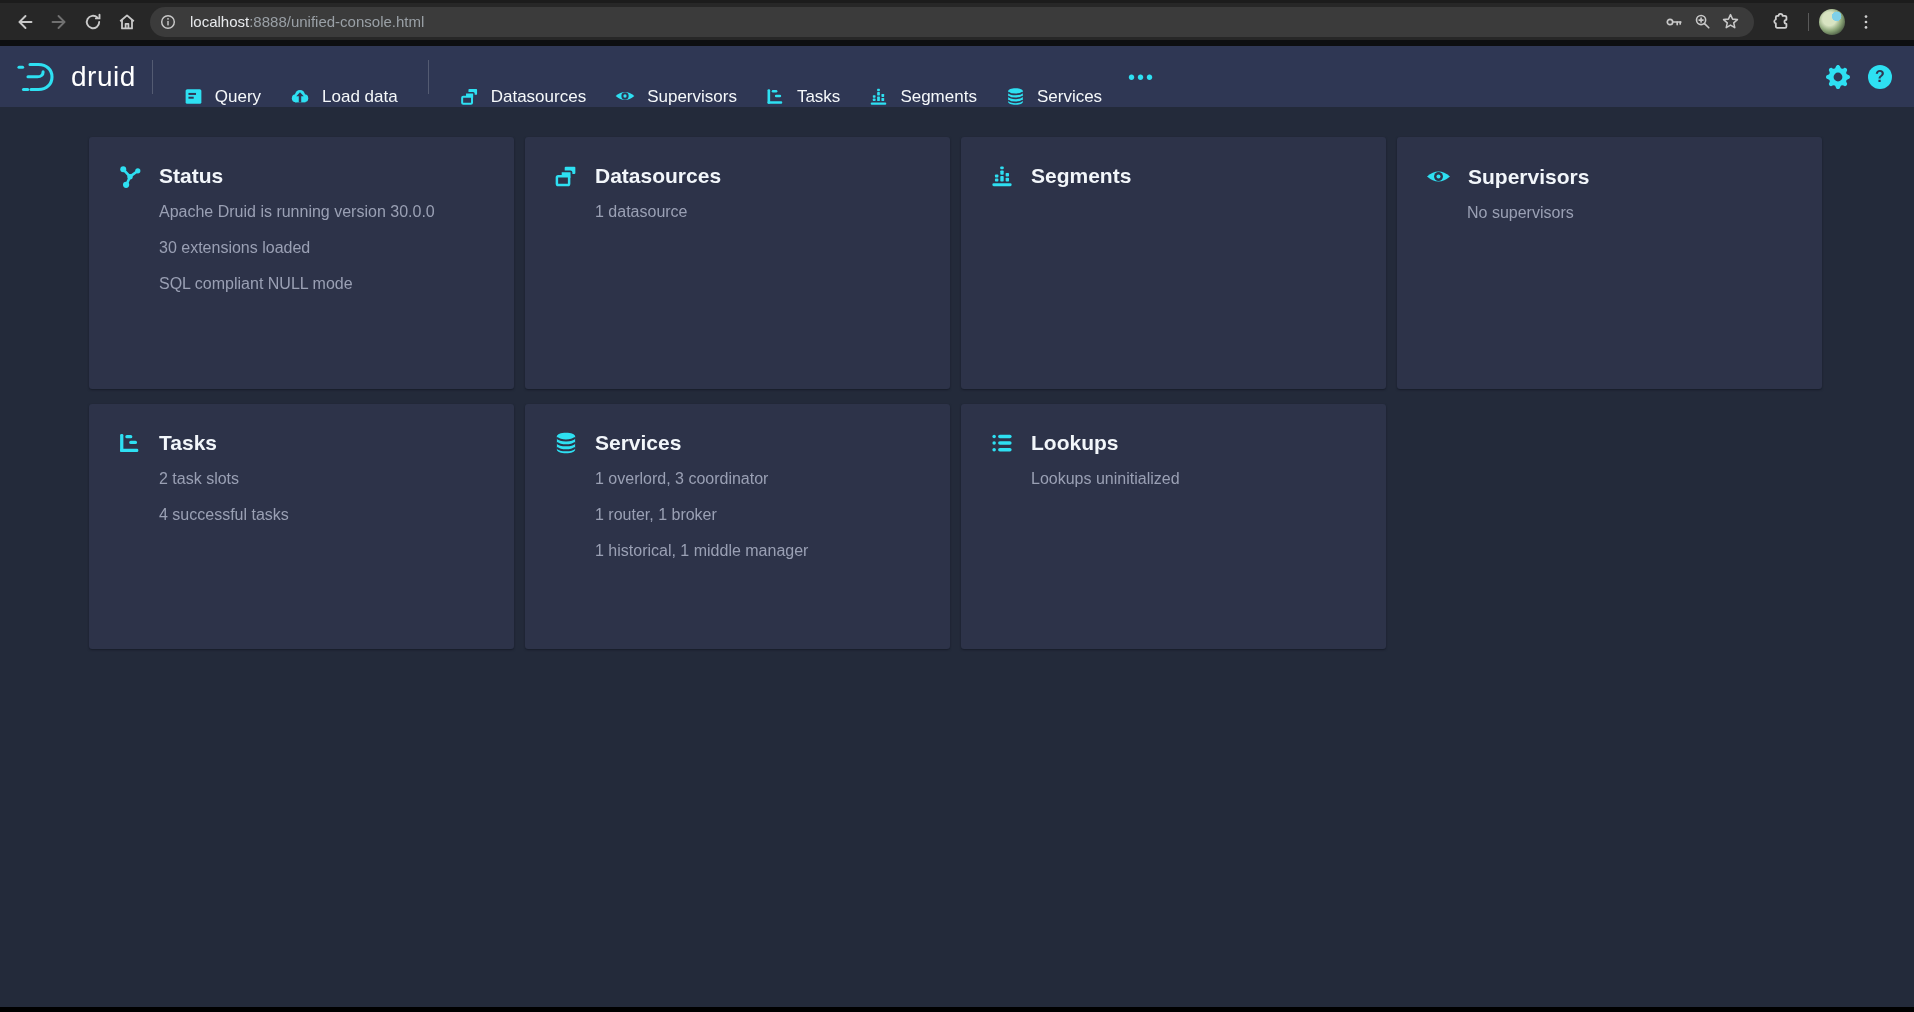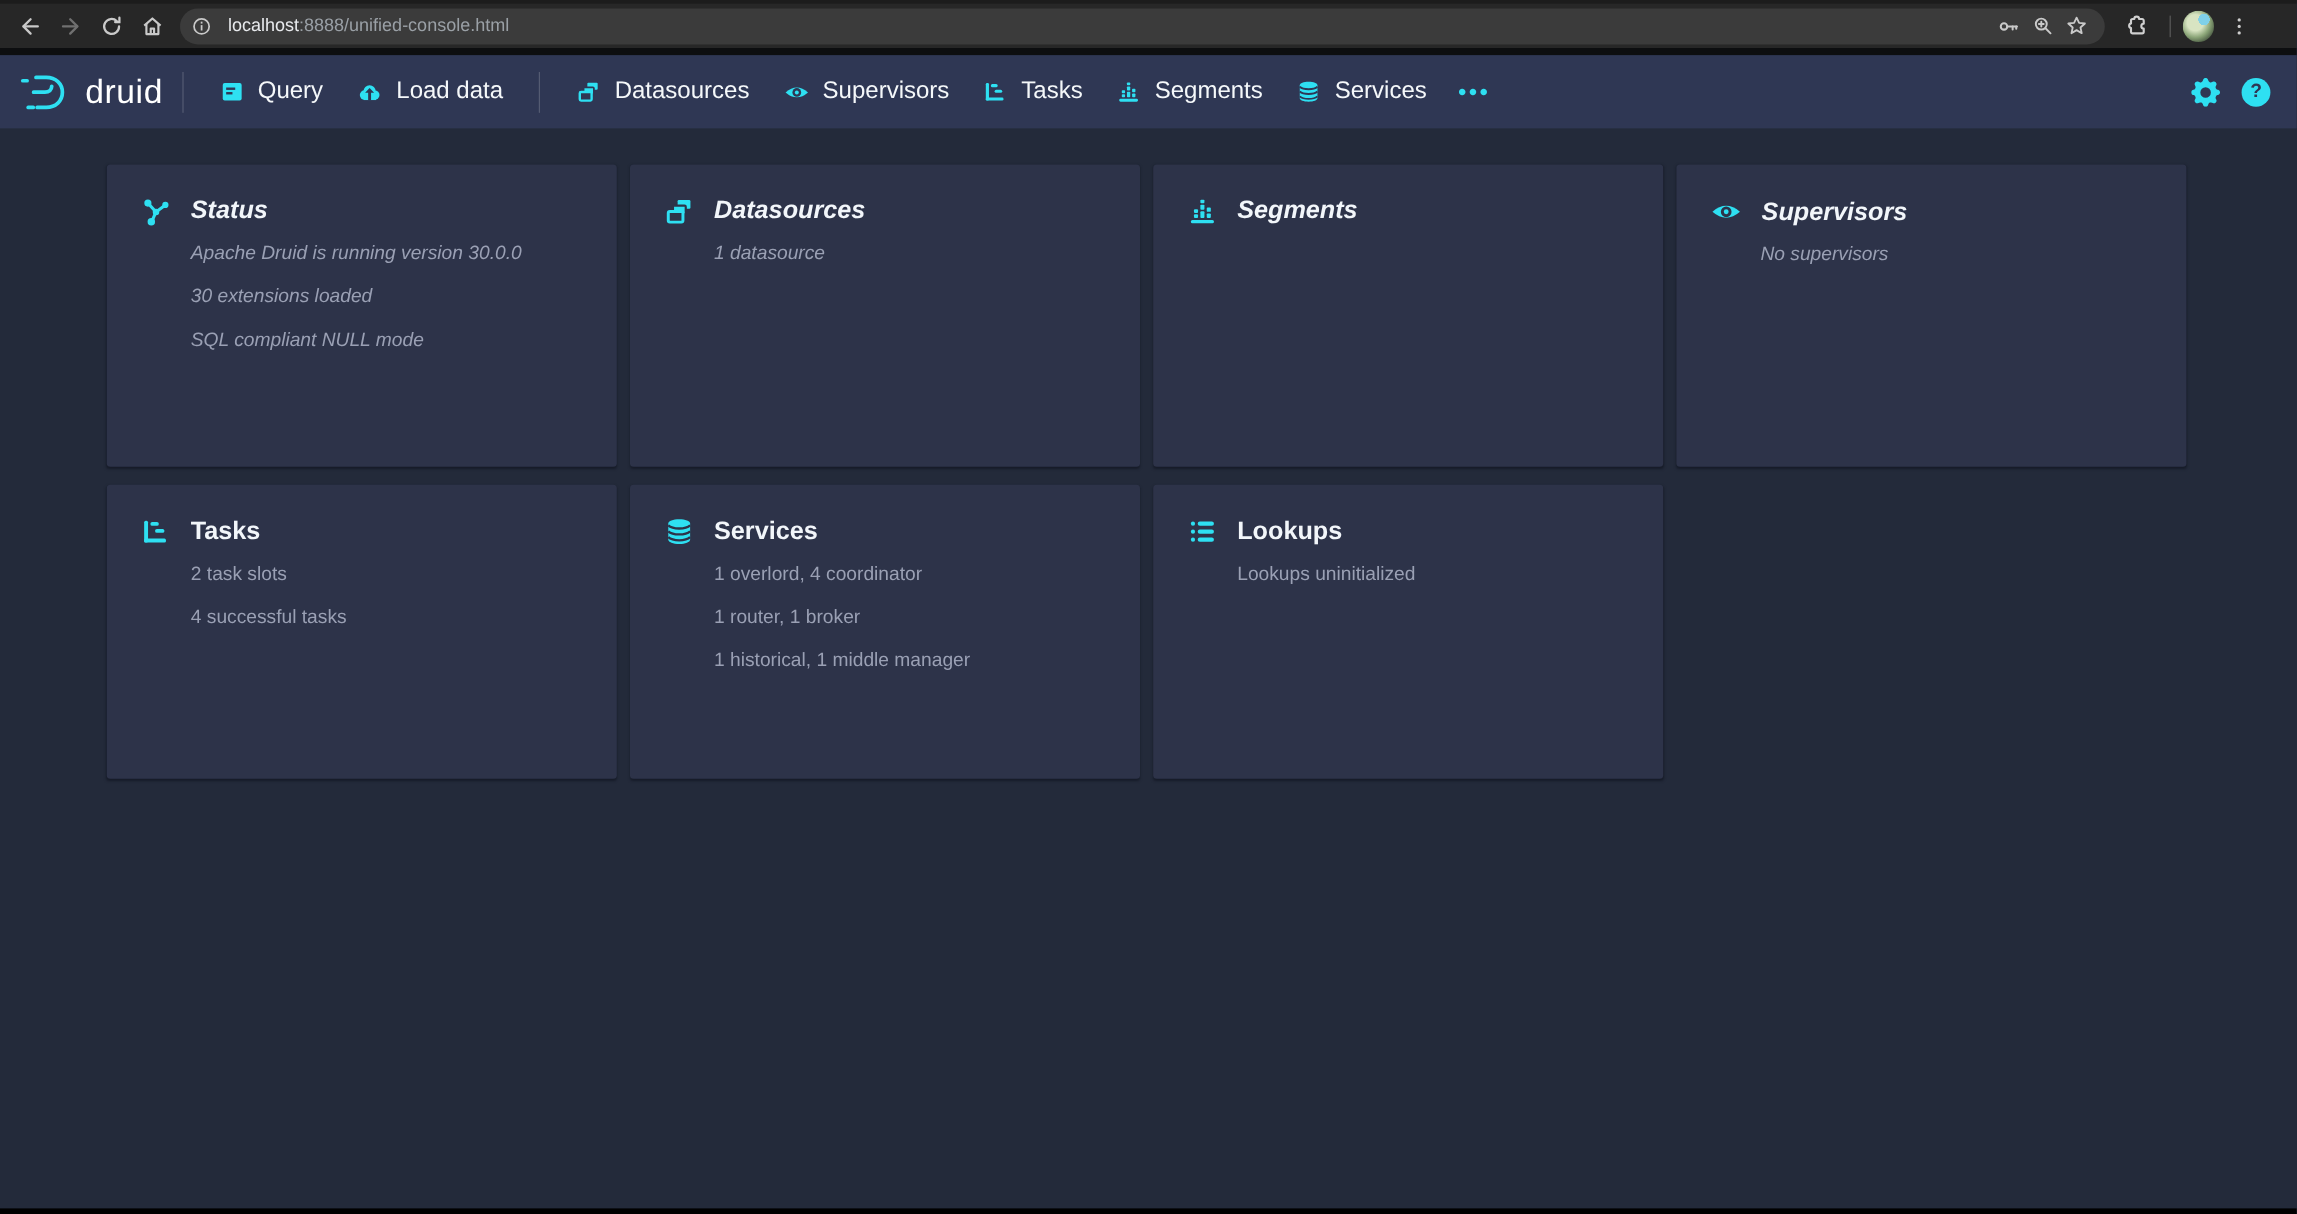--- a/index.html
+++ b/index.html
@@ -64,23 +64,23 @@
     display:flex;align-items:center;
     padding:0 22px 0 16px;
   }
   .brand{display:flex;align-items:center;gap:9px;cursor:pointer;}
   .brand-text{
     color:#fff;font-size:28px;letter-spacing:.5px;
     font-family:"Liberation Sans","DejaVu Sans",sans-serif;
   }
   .nav-divider{width:1px;height:34px;background:rgba(255,255,255,.18);margin:0 16px;}
   .nav-item{
-    display:flex;align-items:center;gap:11px;
+    display:flex;align-items:flex-end;gap:11px;
     height:100%;padding:0 14px;cursor:pointer;
-    color:#f5f8fa;font-size:20px;white-space:nowrap;
+    color:#f5f8fa;font-size:17px;white-space:nowrap;
   }
   .more-dots{
     color:var(--cyan);font-size:20px;letter-spacing:2px;
     padding:0 12px;cursor:pointer;line-height:1;
   }
   .nav-spacer{flex:1;}
   .nav-right{display:flex;align-items:center;gap:18px;}
   .help-btn{
     width:24px;height:24px;border-radius:50%;background:var(--cyan);
     color:var(--nav-bg);font-weight:bold;font-size:16px;
@@ -88,21 +88,21 @@
   }
   
   .content{padding:30px 0 0 89px;}
   .cards-row{display:flex;gap:11px;margin-bottom:15px;}
   .card{
     width:425px;background:var(--card-bg);border-radius:3px;
     padding:26px 28px;
     box-shadow:0 1px 2px rgba(10,14,24,.5);
     cursor:pointer;
   }
-  .row1 .card{height:252px;font-style:italic;}
+  .row1 .card{height:252px;}
   .row2 .card{height:245px;}
   .card-header{display:flex;align-items:center;gap:16px;}
   .card-title{color:var(--title);font-size:21px;font-weight:bold;}
   .card-lines{margin:15px 0 0 42px;}
   .card-line{color:var(--body-text);font-size:16px;margin-bottom:19px;line-height:1.05;}
   
   .bottom-bar{position:absolute;left:0;bottom:0;width:100%;height:5px;background:#000;}
   svg{display:block;}
 </style>
 </head>
@@ -415,21 +415,21 @@
           <svg width="26" height="26" viewBox="0 0 20 20">
               <path d="M3 4.8 C3 3.3 6.1 2.1 10 2.1 s7 1.2 7 2.7 v10.4 c0 1.5 -3.1 2.7 -7 2.7 s-7 -1.2 -7 -2.7 z" fill="var(--cyan)"></path>
               <path d="M3 6 c1.4 1.3 4 2 7 2 s5.6 -.7 7 -2" stroke="var(--icon-bg)" stroke-width="1.5" fill="none"></path>
               <path d="M3 9.8 c1.4 1.3 4 2 7 2 s5.6 -.7 7 -2" stroke="var(--icon-bg)" stroke-width="1.5" fill="none"></path>
               <path d="M3 13.6 c1.4 1.3 4 2 7 2 s5.6 -.7 7 -2" stroke="var(--icon-bg)" stroke-width="1.5" fill="none"></path>
             </svg>
         </span>
         <span class="card-title">Services</span>
       </div>
       <div class="card-lines">
-        <div class="card-line">1 overlord, 4 coordinator</div>
+        <div class="card-line">1 overlord, 3 coordinator</div>
         <div class="card-line">1 router, 1 broker</div>
         <div class="card-line">1 historical, 1 middle manager</div>
       </div>
     </div>
 
     <div class="card">
       <div class="card-header">
         <span>
           <svg width="26" height="26" viewBox="0 0 20 20" fill="var(--cyan)">
               <rect x="2.6" y="3.6" width="2.7" height="2.7" rx="1.35"></rect>

